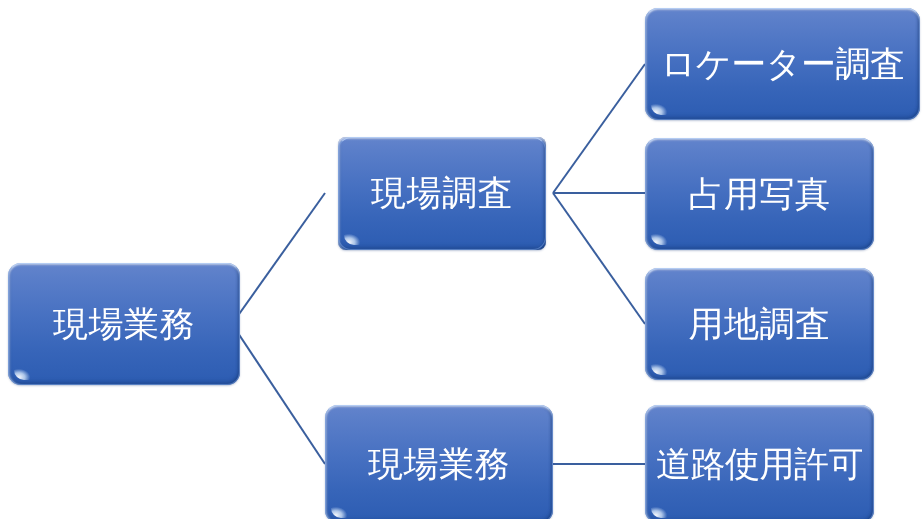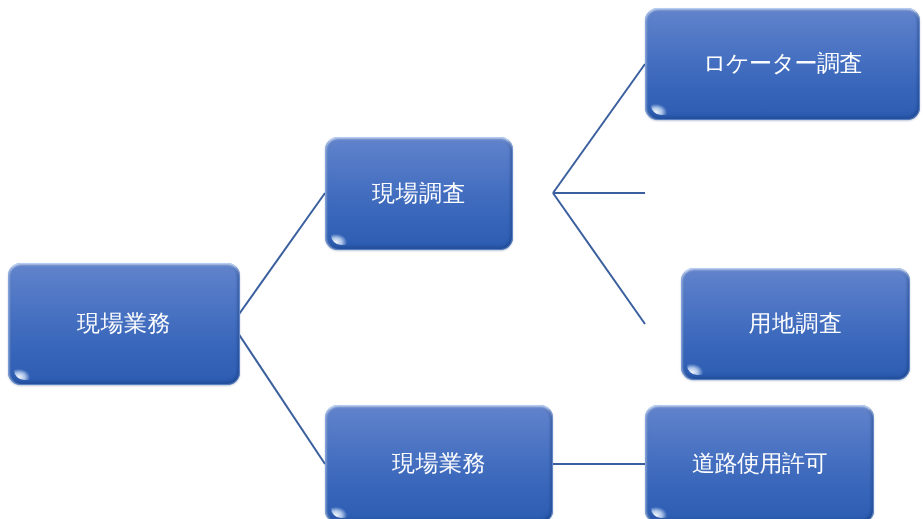--- a/index.html
+++ b/index.html
@@ -73,37 +73,37 @@
                 rgba(255,255,255,0.95) 0%,
                 rgba(214,231,250,0.75) 38%,
                 rgba(255,255,255,0) 72%);
     pointer-events: none;
   }
 
   .node-label {
     position: relative;
     z-index: 3;
     color: #ffffff;
-    font-size: 23px;
+    font-size: 35px;
     line-height: 1.1;
     letter-spacing: 0.5px;
     white-space: nowrap;
     text-align: center;
   }
   .node-label.tight {
     letter-spacing: -0.5px;
   }
 
   
   #node-root       { left: 8px;   top: 263px; width: 232px; height: 122px; }
-  #node-survey     { left: 325px; top: 137px; width: 188px; height: 113px; }
+  #node-survey     { left: 338px; top: 137px; width: 208px; height: 113px; border-radius: 8px; }
   #node-agency     { left: 325px; top: 405px; width: 228px; height: 118px; }
   #node-locator    { left: 645px; top: 8px;   width: 275px; height: 112px; }
   #node-photo      { left: 645px; top: 138px; width: 229px; height: 112px; }
-  #node-land       { left: 645px; top: 268px; width: 229px; height: 112px; margin-left: 36px; }
+  #node-land       { left: 645px; top: 268px; width: 229px; height: 112px; }
   #node-permit     { left: 645px; top: 405px; width: 229px; height: 118px; }
 </style>
 </head>
 <body>
 
 <div id="canvas">
 
   <svg id="connectors" viewBox="0 0 923 519" width="923" height="519" aria-hidden="true">
 
     <line x1="232" y1="324" x2="325" y2="193" stroke="#3a5f9e" stroke-width="2"></line>
@@ -125,20 +125,23 @@
   </div>
 
   <div class="node" id="node-agency">
     <span class="node-label">現場業務</span>
   </div>
 
   <div class="node" id="node-locator">
     <span class="node-label tight">ロケーター調査</span>
   </div>
 
+  <div class="node" id="node-photo">
+    <span class="node-label">占用写真</span>
+  </div>
 
   <div class="node" id="node-land">
     <span class="node-label">用地調査</span>
   </div>
 
   <div class="node" id="node-permit">
     <span class="node-label tight">道路使用許可</span>
   </div>
 
 </div>

